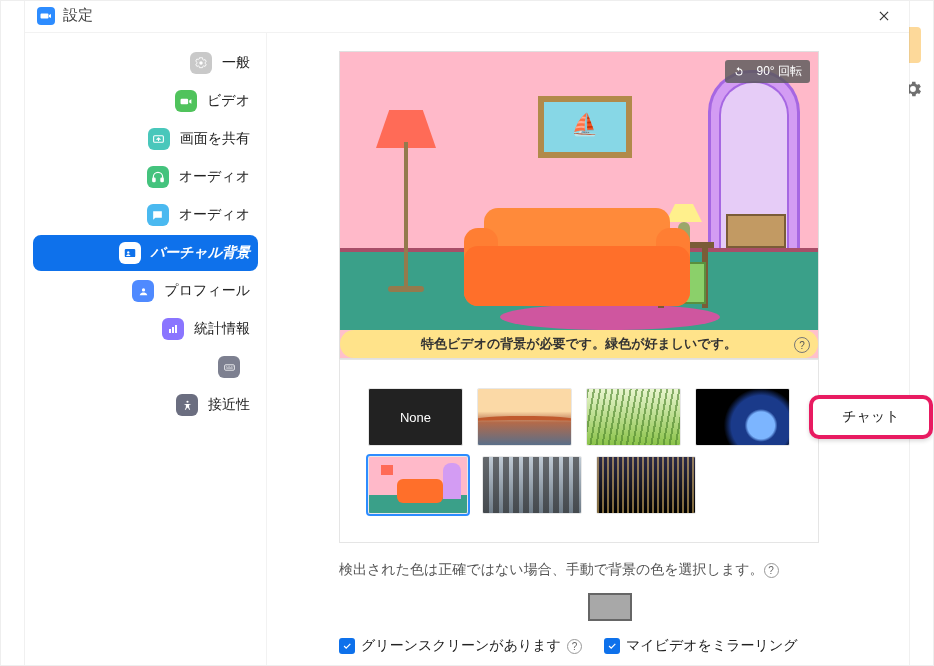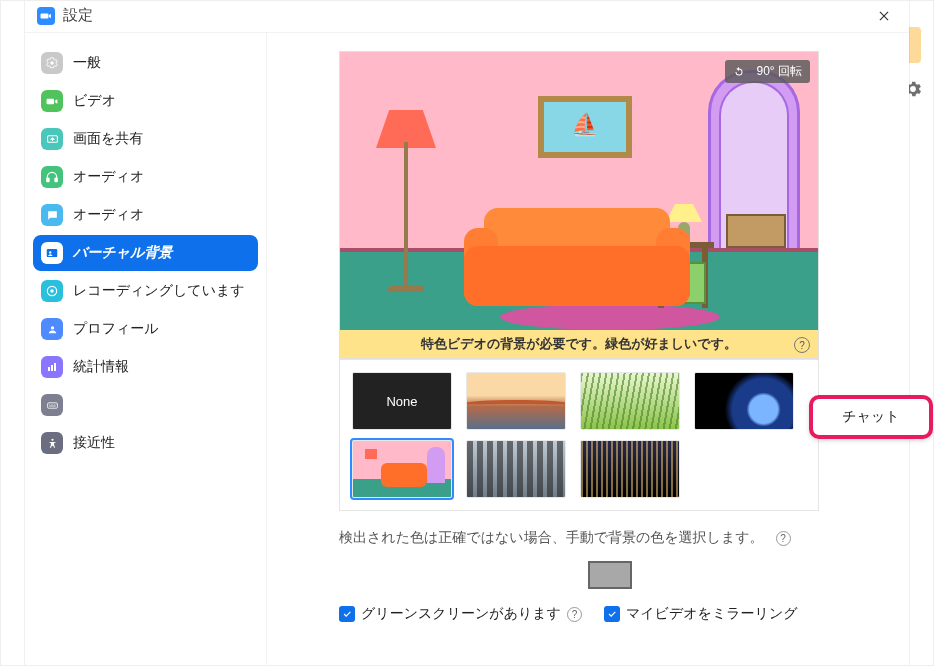--- a/index.html
+++ b/index.html
@@ -26,42 +26,42 @@
 .dialog{position:absolute;left:24px;top:-2px;right:24px;bottom:-2px;background:#fff;box-shadow:0 0 0 1px rgba(0,0,0,0.06);}
 .dialog-header{display:flex;align-items:center;height:34px;padding:0 12px;border-bottom:1px solid #f2f2f2;}
 .dlg-icon{width:18px;height:18px;border-radius:4px;background:#2d8cff;display:flex;align-items:center;justify-content:center;margin-right:8px;}
 .dlg-icon svg{width:12px;height:12px;fill:#fff;}
 .dlg-title{font-size:15px;color:#444;}
 .dlg-close{margin-left:auto;width:26px;height:26px;display:flex;align-items:center;justify-content:center;cursor:pointer;}
 .dlg-close svg{width:14px;height:14px;stroke:#333;}
 
 .dialog-body{display:flex;height:calc(100% - 34px);}
 .sidebar{width:242px;padding:12px 8px;border-right:1px solid #f2f2f2;}
-.side-item{display:flex;align-items:center;height:36px;padding:0 8px;border-radius:8px;cursor:pointer;margin-bottom:2px;}
+.side-item{display:flex;align-items:center;height:36px;padding:0 8px;border-radius:8px;cursor:pointer;margin-bottom:2px;justify-content:flex-end;}
 .side-item.active{background:var(--blue);color:#fff;}
 .side-item.active .side-iconbox{background:rgba(255,255,255,0);}
 .side-iconbox{width:22px;height:22px;border-radius:6px;display:flex;align-items:center;justify-content:center;margin-right:10px;color:#fff;font-size:12px;}
 .ic-gray{background:#c9c9c9;}
 .ic-green{background:#50c35c;}
 .ic-green2{background:#44c37d;}
 .ic-teal{background:#49c7bb;}
 .ic-cyan{background:#4ab9f0;}
 .ic-cyan2{background:#29c0dd;}
 .ic-blue{background:#4f8aff;}
 .ic-purple{background:#8a75ff;}
 .ic-darkgray{background:#7d8090;}
 .ic-dark{background:#6b6e80;}
 .side-label{font-size:14px;}
 .side-item.active .side-label{font-weight:600;font-style:italic;}
 
 .content{flex:1;padding:18px 28px 18px 72px;position:relative;overflow:hidden;}
 .preview{position:relative;width:480px;height:308px;border:1px solid #e0e0e0;border-radius:0;overflow:hidden;background:#ffc0cb;}
 .rotate{position:absolute;right:8px;top:8px;background:rgba(90,90,90,.82);color:#fff;font-size:12px;padding:3px 8px;border-radius:3px;display:flex;align-items:center;gap:12px;}
 .rotate svg{width:12px;height:12px;fill:#fff;}
-.preview-msg{position:absolute;left:0;right:0;bottom:0;height:28px;background:#ffe38a;display:flex;align-items:center;justify-content:center;font-size:13px;color:#333;font-weight:600;}
+.preview-msg{position:absolute;left:0;right:0;bottom:0;height:28px;background:#ffe38a;display:flex;align-items:center;justify-content:center;font-size:13px;color:#333;font-weight:600;border-radius:14px;}
 .preview-help{position:absolute;right:8px;bottom:5px;width:16px;height:16px;border:1px solid #777;border-radius:50%;display:flex;align-items:center;justify-content:center;font-size:10px;color:#555;}
 
 
 .room{position:absolute;inset:0;}
 .room .floor{position:absolute;left:0;right:0;bottom:28px;height:78px;background:#3aa089;}
 .room .rug{position:absolute;left:160px;bottom:28px;width:220px;height:26px;background:#cf569f;border-radius:50%;}
 .room .wall{position:absolute;left:0;right:0;top:0;bottom:106px;background:#ffb9c9;}
 .room .wallbase{position:absolute;left:0;right:0;bottom:104px;height:6px;background:#a84e68;}
 .room .door{position:absolute;right:18px;top:18px;width:92px;bottom:106px;background:#d39cf3;border:3px solid #a667e2;border-bottom:none;border-radius:42px 42px 0 0;}
 .room .door::before{content:"";position:absolute;left:8px;right:8px;top:8px;bottom:0;border:2px solid #a667e2;border-bottom:none;border-radius:34px 34px 0 0;background:#e6ccf7;}
@@ -82,21 +82,21 @@
 .room .table .leg{position:absolute;top:6px;width:6px;bottom:0;background:#7a5c37;}
 .room .table .leg.l{left:6px;} .room .table .leg.r{right:6px;}
 .room .tlamp{position:absolute;right:112px;bottom:110px;width:44px;height:44px;}
 .room .tlamp .sh{position:absolute;left:4px;top:0;width:36px;height:18px;background:#fff08c;clip-path:polygon(25% 0,75% 0,100% 100%,0 100%);}
 .room .tlamp .bd{position:absolute;left:16px;top:18px;width:12px;height:26px;background:#9aa76a;border-radius:6px;}
 .room .books{position:absolute;right:112px;bottom:54px;width:44px;height:42px;background:#8bd06a;border:2px solid #5a8f3e;}
 
 .subhead{margin:20px 0 8px 0;display:flex;align-items:center;color:#555;font-size:14px;}
 .add-btn{margin-left:auto;width:20px;height:20px;border:1px solid #ccc;border-radius:5px;display:flex;align-items:center;justify-content:center;color:#888;cursor:pointer;}
 
-.thumbs{border:1px solid var(--border);padding:12px;width:480px;}
+.thumbs{border:1px solid var(--border);padding:28px;width:480px;}
 .thumbrow{display:flex;gap:14px;margin-bottom:10px;}
 .thumbrow:last-child{margin-bottom:0;}
 .thumb{width:100px;height:58px;border:1px solid #e8e8e8;border-radius:2px;cursor:pointer;position:relative;overflow:hidden;}
 .thumb.selected{outline:2px solid #2d8cff;}
 .thumb.none{background:#222;color:#fff;display:flex;align-items:center;justify-content:center;font-size:13px;}
 .thumb .grad{position:absolute;inset:0;}
 .t-bridge .grad{background:linear-gradient(#fbd9a6 40%,#b36a4a 60%,#5a6f89);}
 .t-bridge::after{content:"";position:absolute;left:-10px;right:-10px;top:48%;height:8px;border-top:4px solid #c05a2e;border-radius:50%/60%;}
 .t-grass .grad{background:linear-gradient(#e9f6cf,#8bc34a);}
 .t-grass::after{content:"";position:absolute;inset:0;background:repeating-linear-gradient(100deg,rgba(74,130,42,.6) 0 2px,transparent 2px 6px);}
@@ -105,21 +105,21 @@
 .t-city1::after{content:"";position:absolute;inset:0;background:repeating-linear-gradient(90deg,rgba(40,40,40,.6) 0 6px,transparent 6px 10px);}
 .t-city2 .grad{background:linear-gradient(#2a2a48,#000);}
 .t-city2::after{content:"";position:absolute;inset:0;background:repeating-linear-gradient(90deg,rgba(255,210,120,.5) 0 2px,transparent 2px 5px);}
 .t-room{background:#ffb9c9;}
 .t-room .mini{position:absolute;inset:0;}
 .t-room .mini .fl{position:absolute;left:0;right:0;bottom:0;height:18px;background:#3aa089;}
 .t-room .mini .sf{position:absolute;left:28px;bottom:10px;width:46px;height:24px;background:#ff6f2a;border-radius:6px;}
 .t-room .mini .lp{position:absolute;left:12px;top:8px;width:12px;height:10px;background:#ff6b57;}
 .t-room .mini .dr{position:absolute;right:6px;top:6px;width:18px;height:36px;background:#d39cf3;border-radius:8px 8px 0 0;}
 
-.detect{margin:18px 0 0 0;color:#555;font-size:14px;display:flex;align-items:center;gap:12px;}
+.detect{margin:18px 0 0 0;color:#555;font-size:14px;display:flex;align-items:center;gap:0;}
 .swatch{margin:14px 0 0 0;display:flex;justify-content:center;}
 .swatch .box{width:44px;height:28px;background:#a8a8a8;border:2px solid #666;}
 .checks{margin:16px 0 0 0;display:flex;gap:22px;align-items:center;font-size:14px;}
 .chk{display:flex;align-items:center;gap:6px;cursor:pointer;}
 .chk .cb{width:16px;height:16px;background:var(--blue);border-radius:3px;display:flex;align-items:center;justify-content:center;}
 .chk .cb svg{width:10px;height:10px;stroke:#fff;}
 .helpq{width:15px;height:15px;border:1px solid #999;border-radius:50%;display:inline-flex;align-items:center;justify-content:center;font-size:10px;color:#666;}
 
 
 .callout{position:absolute;right:0;top:394px;width:124px;height:44px;border:4px solid var(--magenta);border-radius:10px;background:#fff;display:flex;align-items:center;justify-content:center;font-size:14px;box-shadow:0 2px 4px rgba(0,0,0,.15);}
@@ -200,29 +200,20 @@
           <div class="side-iconbox" style="background:#fff;">
             <svg viewBox="0 0 24 24" width="14" height="14" fill="#0e71eb">
                 <rect x="3" y="5" width="18" height="14" rx="2"></rect>
                 <circle cx="9" cy="11" r="2" fill="#fff"></circle>
                 <path d="M5 17c1.5-2 3-3 4-3s3 1 4 3" fill="#fff"></path>
               </svg>
           </div>
           <span class="side-label">バーチャル背景</span>
         </div>
         <div class="side-item">
-          <div class="side-iconbox ic-cyan2">
-            <svg viewBox="0 0 24 24" width="14" height="14">
-                <circle cx="12" cy="12" r="8" fill="none" stroke="#fff" stroke-width="2"></circle>
-                <circle cx="12" cy="12" r="3" fill="#fff"></circle>
-              </svg>
-          </div>
-          <span class="side-label">レコーディングしています</span>
-        </div>
-        <div class="side-item">
           <div class="side-iconbox ic-blue">
             <svg viewBox="0 0 24 24" width="13" height="13" fill="#fff">
                 <circle cx="12" cy="9" r="3"></circle>
                 <path d="M5 19c1-4 5-5 7-5s6 1 7 5z"></path>
               </svg>
           </div>
           <span class="side-label">プロフィール</span>
         </div>
         <div class="side-item">
           <div class="side-iconbox ic-purple">

